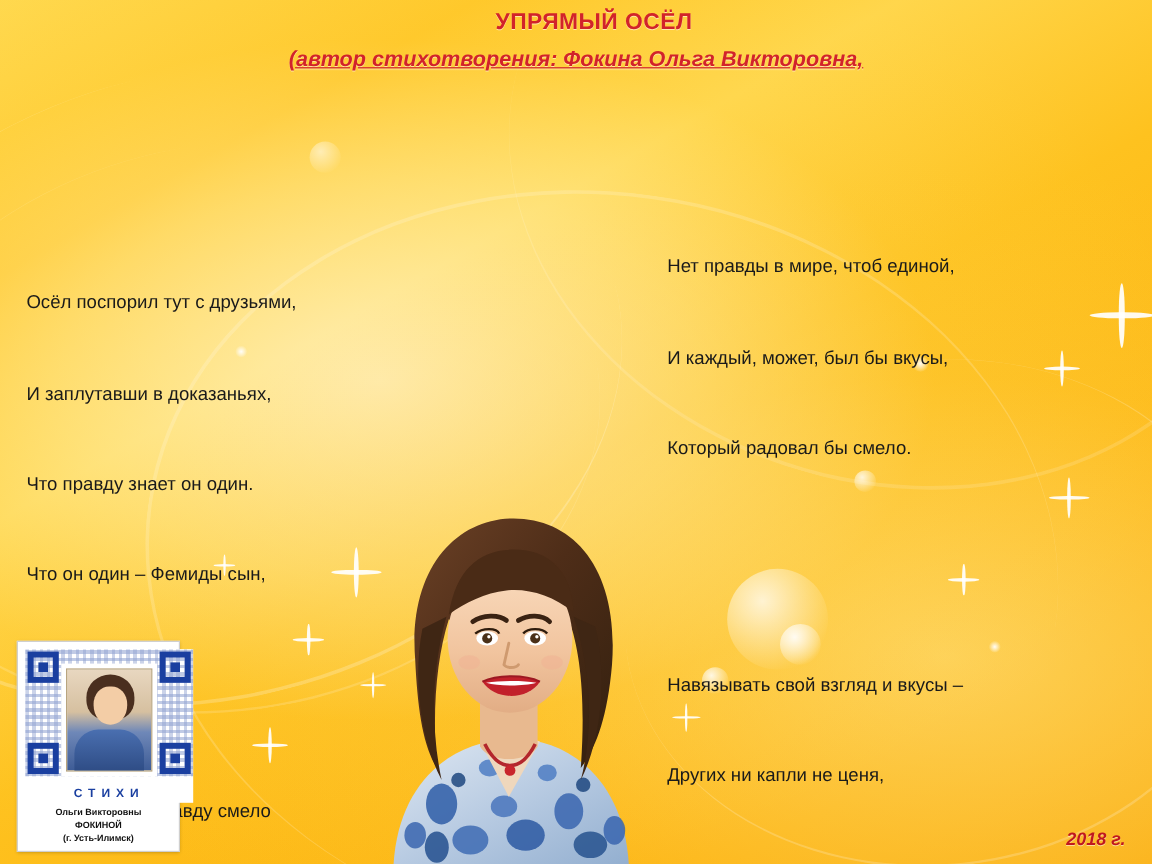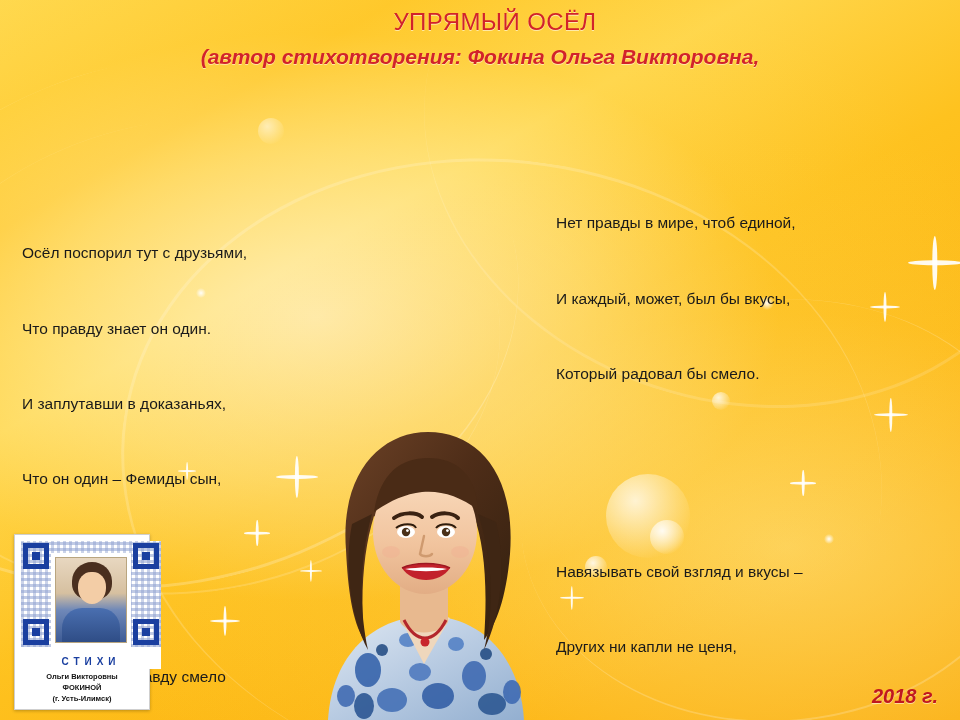--- a/index.html
+++ b/index.html
@@ -75,35 +75,36 @@
 
   
   .title-block {
     position: absolute;
     left: 0;
     top: 8px;
     width: 960px;
     text-align: center;
   }
   .title-main {
-    font-size: 24px;
-    font-weight: normal;
+    font-size: 19px;
+    font-weight: bold;
     color: #d2232a;
     letter-spacing: 0.4px;
     text-shadow: 0 1px 0 rgba(255,255,255,0.55);
     margin-bottom: 6px;
     margin-left: 30px;
   }
   .title-sub {
-    font-size: 21px;
+    font-size: 18px;
     font-weight: bold;
     font-style: italic;
     color: #d2232a;
     line-height: 1.45;
     text-shadow: 0 1px 0 rgba(255,255,255,0.5);
+    text-decoration: underline;
   }
 
   
   .col {
     position: absolute;
     font-size: 15.5px;
     color: #1a1a1a;
     line-height: 1.62;
     white-space: pre;
   }
@@ -211,21 +212,21 @@
     font-weight: bold;
     line-height: 1.45;
     color: #111;
   }
 
   
   .year {
     position: absolute;
     right: 22px;
     bottom: 12px;
-    font-size: 20px;
+    font-size: 15px;
     font-weight: bold;
     font-style: italic;
     color: #c0181f;
     text-shadow: 0 1px 0 rgba(255,255,255,0.5);
   }
 
   
   .portrait {
     position: absolute;
     left: 288px;
@@ -267,22 +268,22 @@
   <div class="glowdot" style="left:196px; top:288px; width:10px; height:10px;"></div>
 
   <div class="title-block">
     <div class="title-main">УПРЯМЫЙ ОСЁЛ</div>
     <div class="title-sub">(автор стихотворения: Фокина Ольга Викторовна,</div>
   </div>
 
   <div class="col col-left">
     <div class="stanza">
       <div class="line">Осёл поспорил тут с друзьями,</div>
+      <div class="line">И заплутавши в доказаньях,</div>
       <div class="line">Что правду знает он один.</div>
-      <div class="line">И заплутавши в доказаньях,</div>
       <div class="line">Что он один – Фемиды сын,</div>
     </div>
     <div class="stanza">
       <div class="line">Доказывал он правду смело</div>
       
       
       
     </div>
     
   </div>

